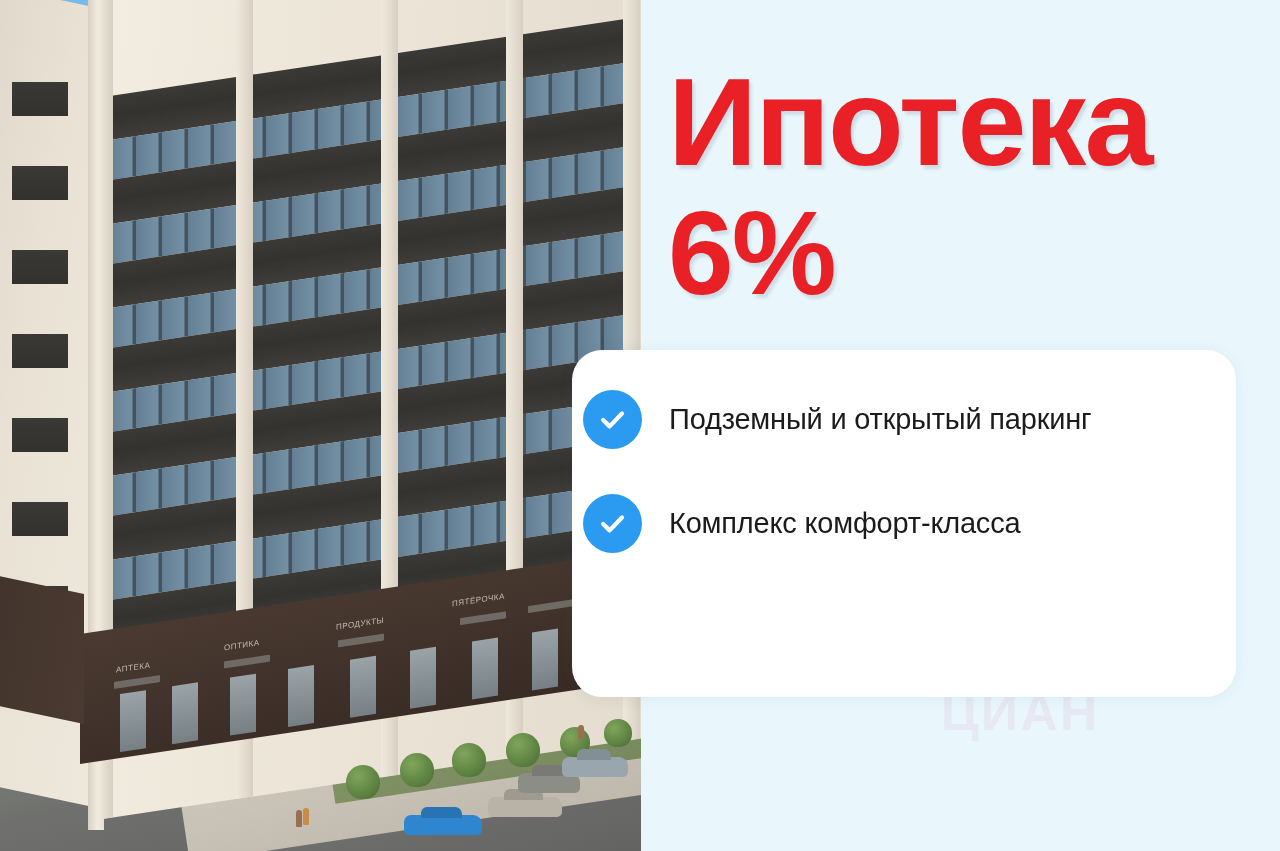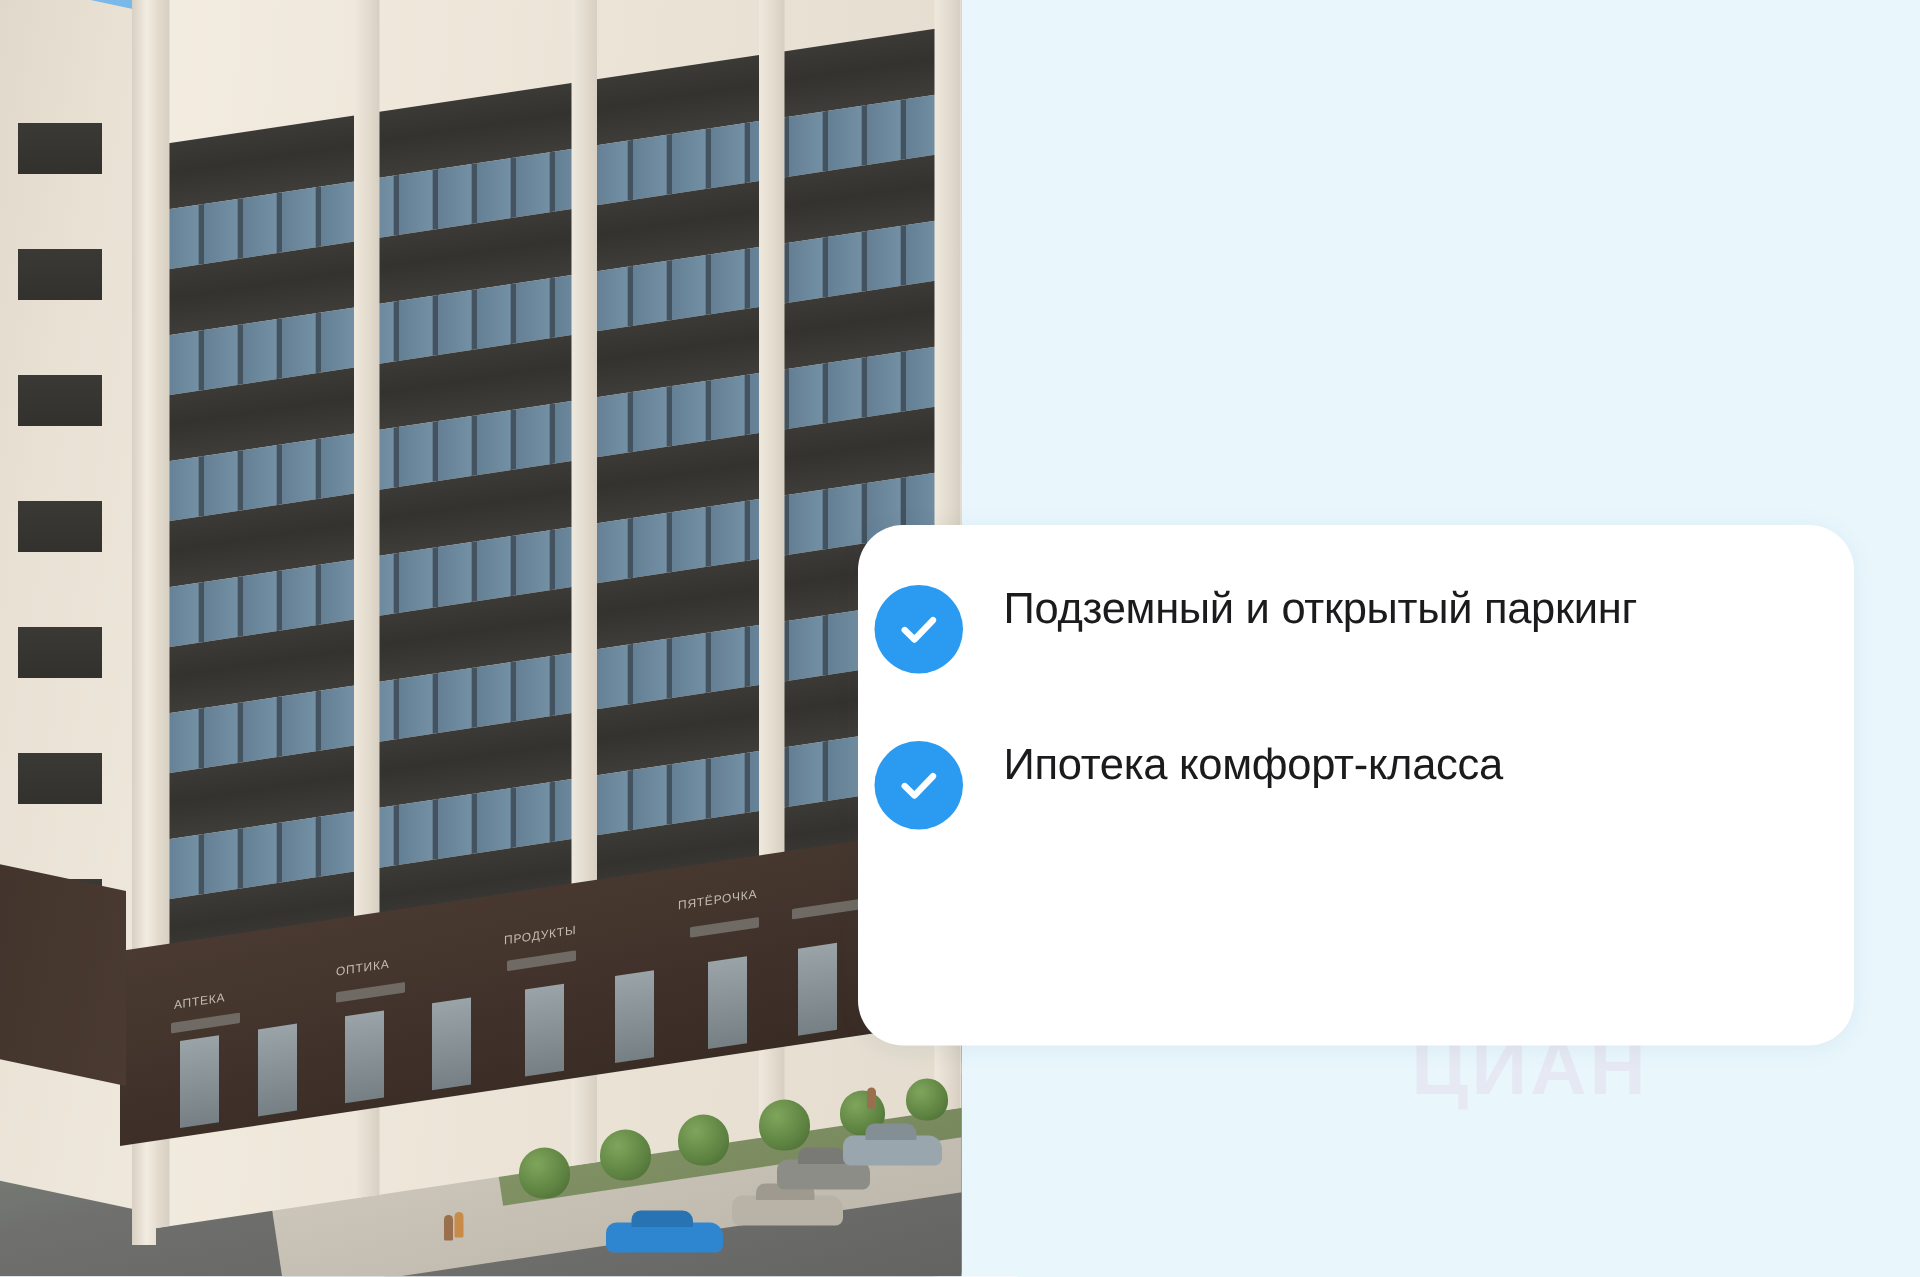--- a/index.html
+++ b/index.html
@@ -284,21 +284,21 @@
     position: absolute;
     left: 11px;
     top: 40px;
     right: 0;
     display: flex;
     flex-direction: column;
     gap: 45px;
   }
   .feature-row {
     display: flex;
-    align-items: flex-start;
+    align-items: center;
     gap: 27px;
   }
   .check-badge {
     flex: 0 0 auto;
     width: 59px;
     height: 59px;
     border-radius: 50%;
     background: #2b9bf1;
     display: flex;
     align-items: center;
@@ -416,20 +416,24 @@
     <div class="car" style="left:404px; bottom:16px; width:78px; background:#2f86d0"></div>
     <div class="car" style="left:488px; bottom:34px; width:74px; background:#b8b3a6"></div>
     <div class="car" style="left:518px; bottom:58px; width:62px; background:#8d8d88"></div>
     <div class="car" style="left:562px; bottom:74px; width:66px; background:#9aa6ad"></div>
 
     <div class="person" style="left:296px; bottom:24px"></div>
     <div class="person" style="left:303px; bottom:26px; background:#c98b4a"></div>
     <div class="person" style="left:578px; bottom:112px; height:14px"></div>
   </div>
 
+  <div class="headline">
+    <div class="headline-line hl-1">Ипотека</div>
+    <div class="headline-line hl-2">6%</div>
+  </div>
 
   <div class="watermark">ЦИАН</div>
 
   <div class="card">
     <div class="feature-list">
 
       <div class="feature-row">
         <span class="check-badge">
           <svg width="33" height="33" viewBox="0 0 24 24" aria-hidden="true">
             <path d="M5.2 12.4 L9.9 17.0 L18.9 7.6" fill="none" stroke="#ffffff" stroke-width="3.1" stroke-linecap="round" stroke-linejoin="round"></path>
@@ -437,20 +441,20 @@
         </span>
         <span class="feature-text">Подземный и открытый паркинг</span>
       </div>
 
       <div class="feature-row">
         <span class="check-badge">
           <svg width="33" height="33" viewBox="0 0 24 24" aria-hidden="true">
             <path d="M5.2 12.4 L9.9 17.0 L18.9 7.6" fill="none" stroke="#ffffff" stroke-width="3.1" stroke-linecap="round" stroke-linejoin="round"></path>
           </svg>
         </span>
-        <span class="feature-text">Ипотека комфорт-класса</span>
+        <span class="feature-text">Комплекс комфорт-класса</span>
       </div>
 
 
     </div>
   </div>
 
 </div>
 
 </body></html>

